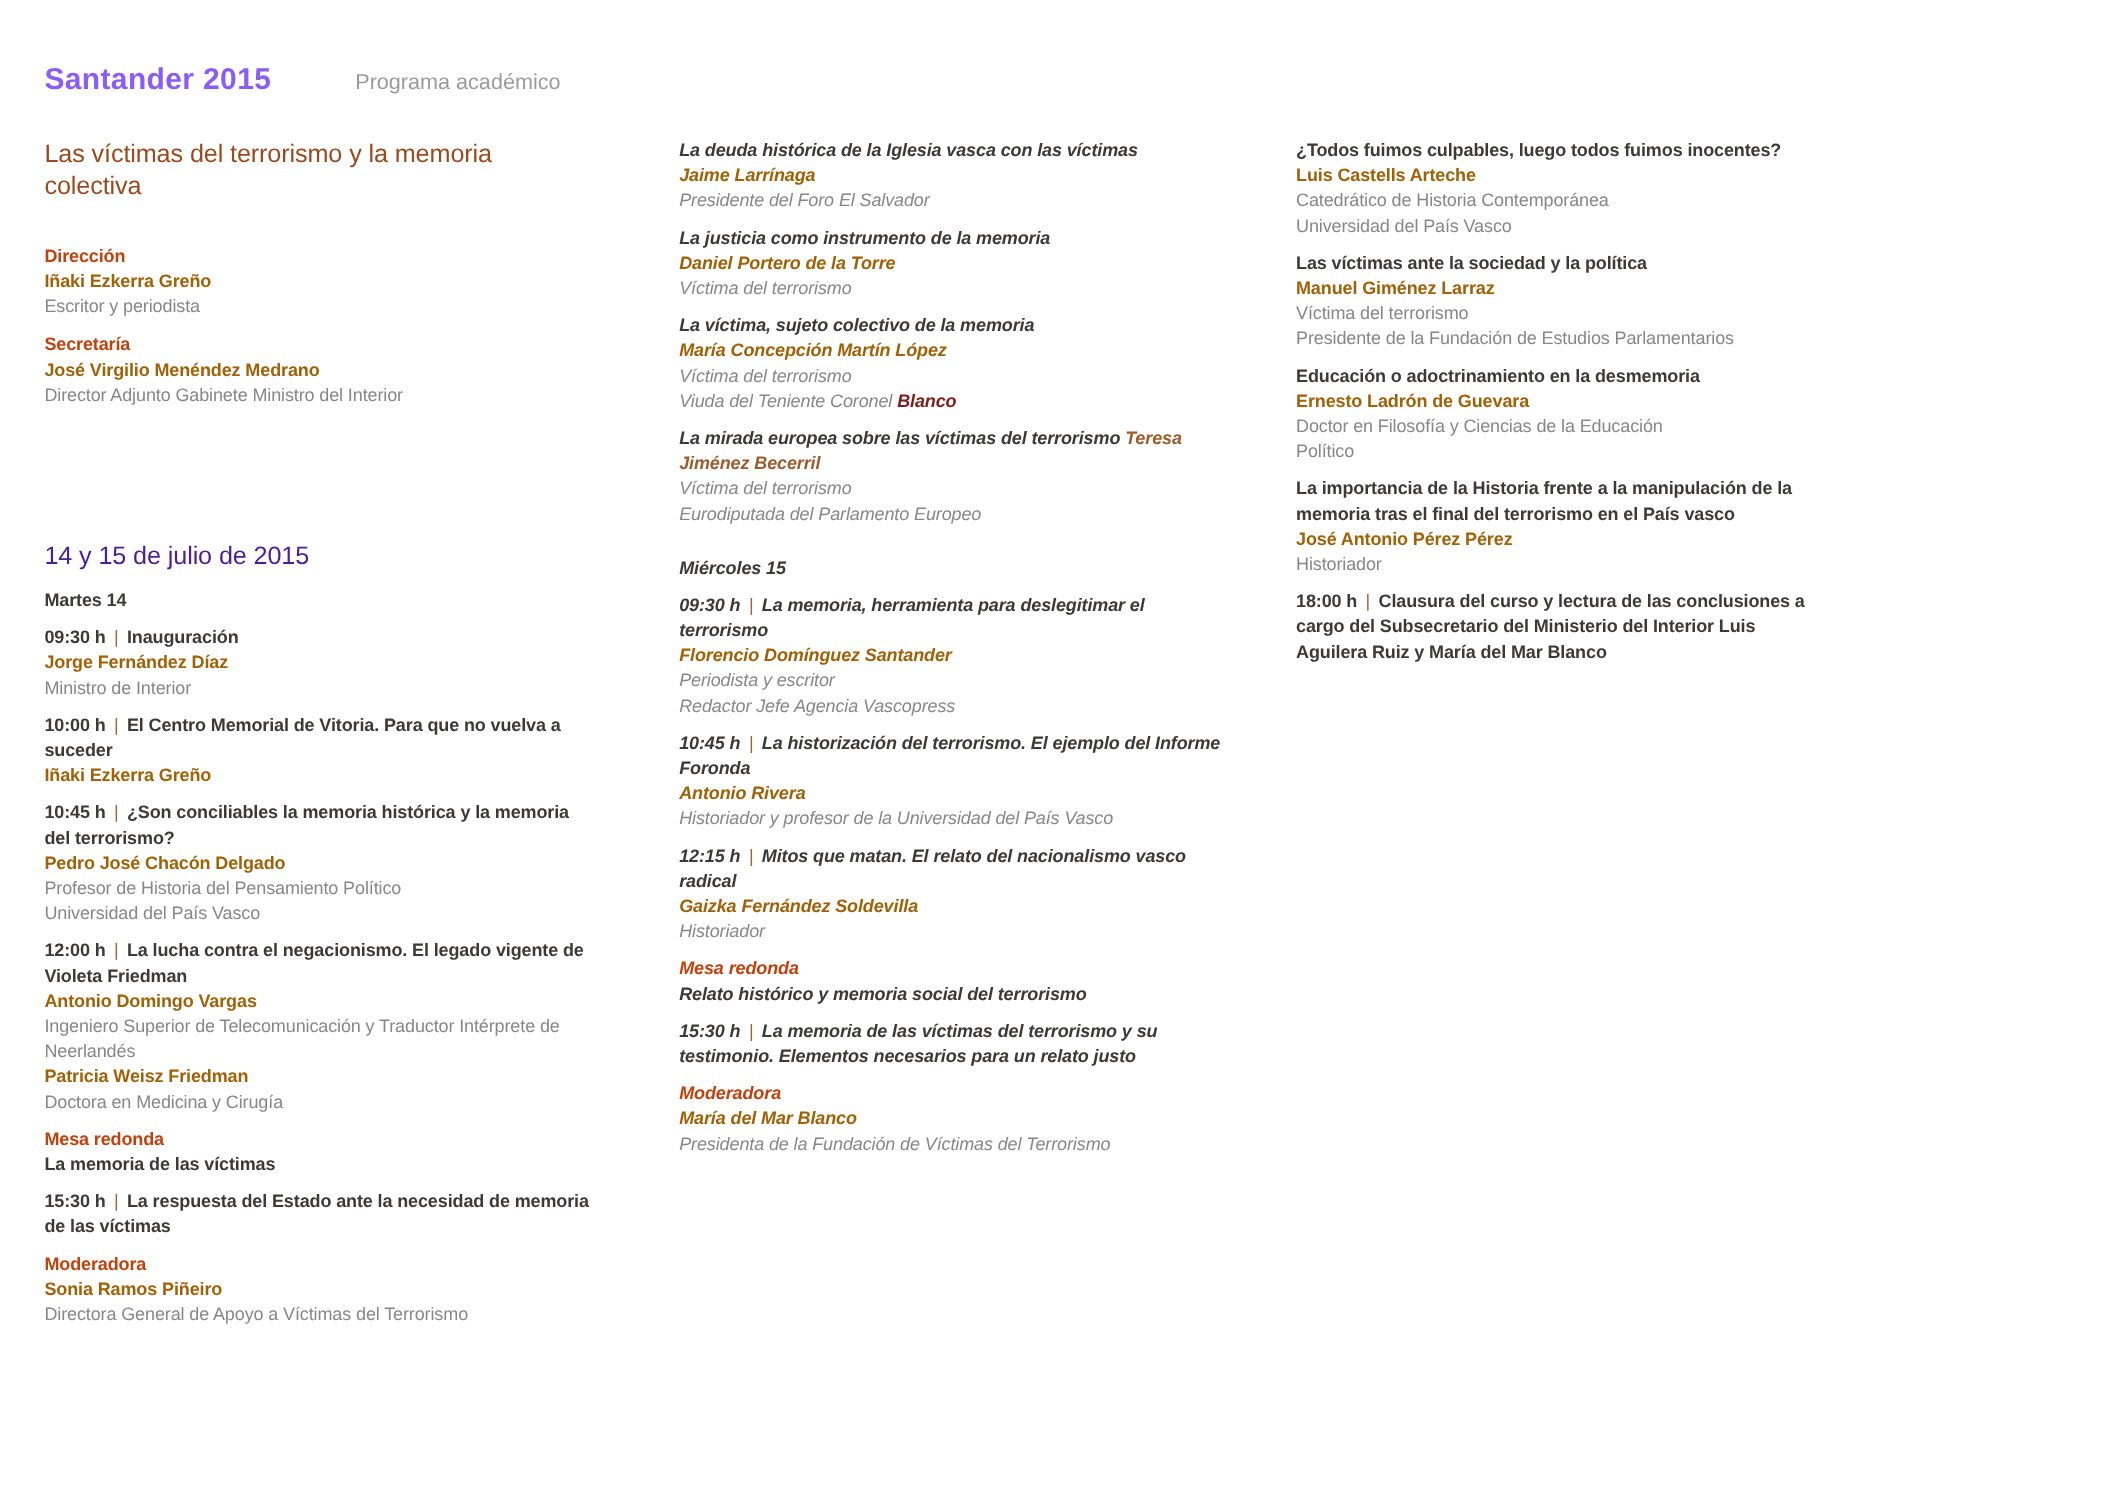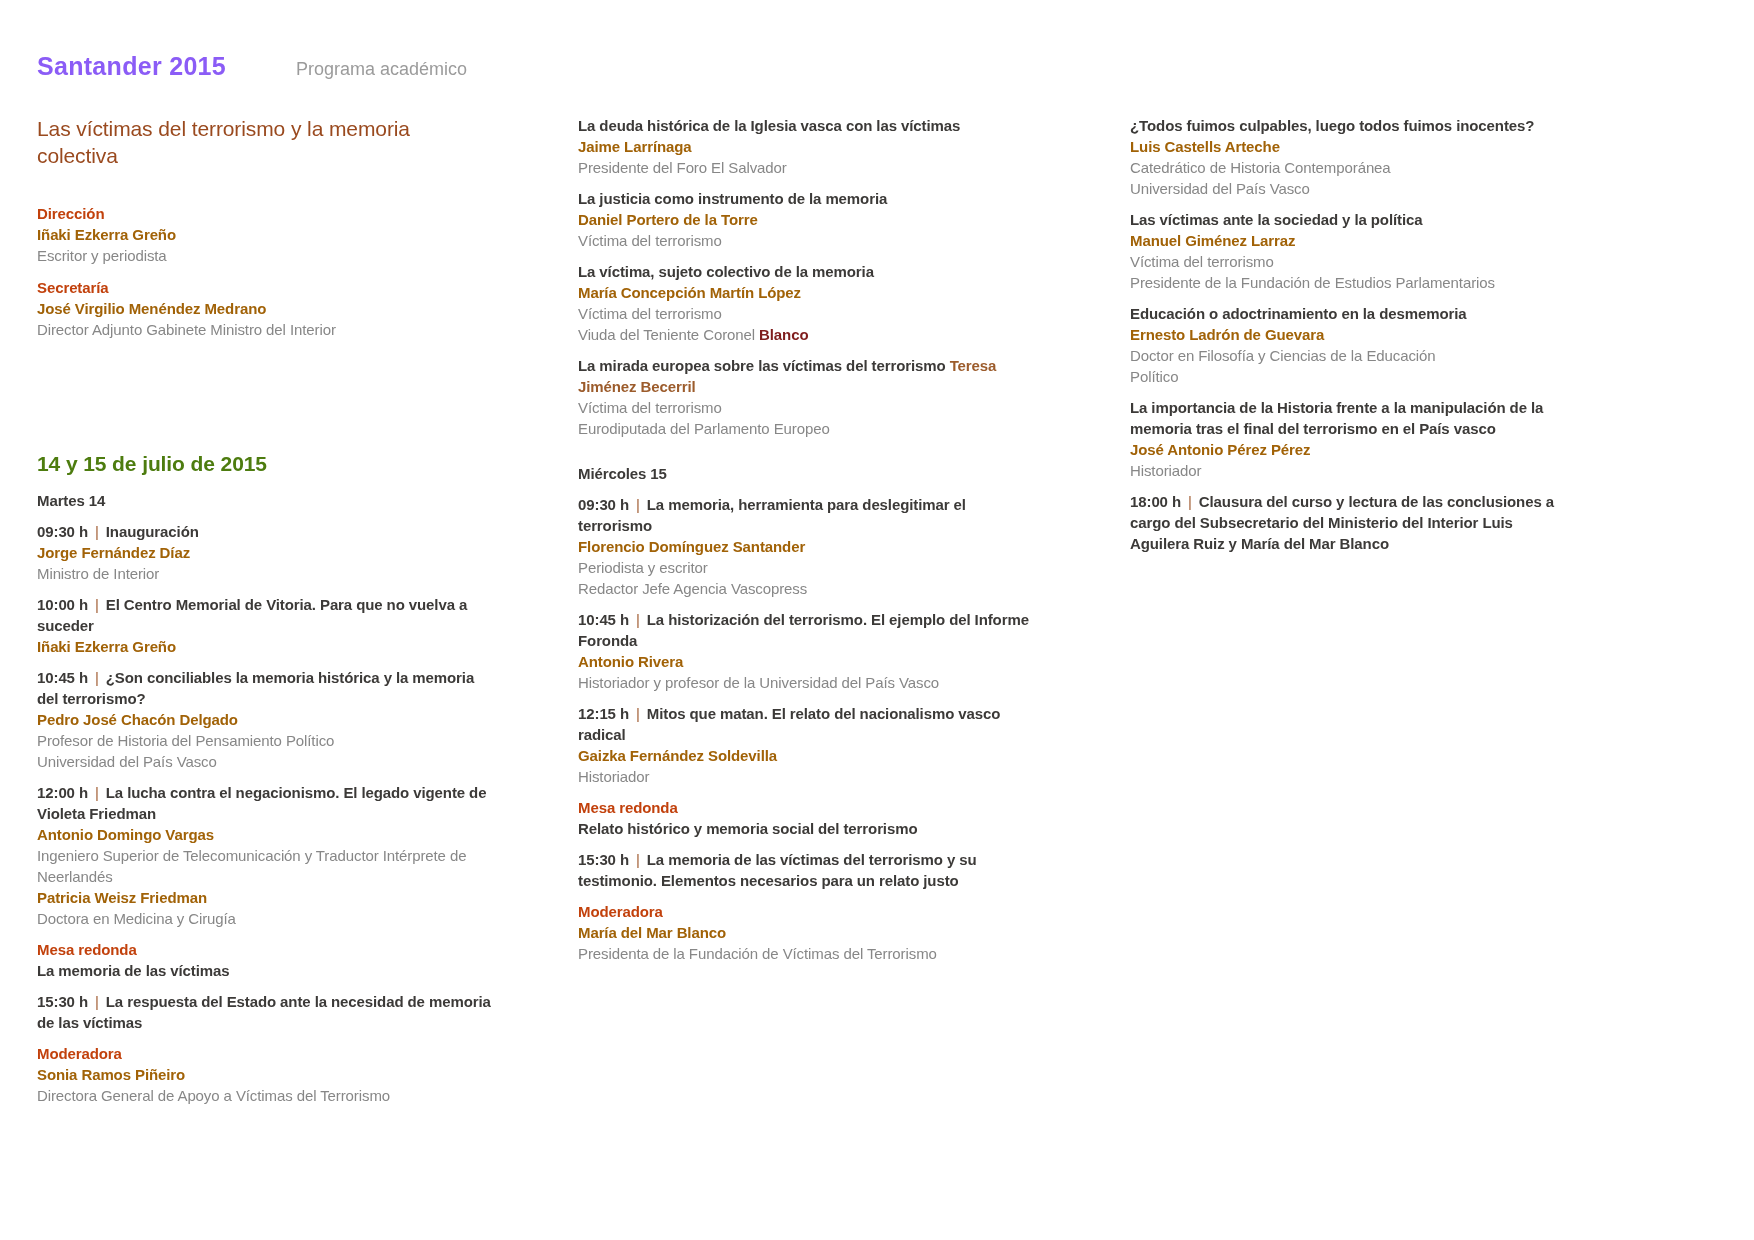--- a/index.html
+++ b/index.html
@@ -8,31 +8,31 @@
     font-family:"Liberation Sans", sans-serif;
     color:#3c3a38;
     -webkit-font-smoothing:antialiased;
   }
   .page { padding:52px 0 0 37px; }
 
   .header { margin-bottom:34px; }
   .brand { font-size:25px; font-weight:bold; color:#8b5cf6; letter-spacing:0.3px; }
   .subtitle { font-size:18px; color:#9b9b9b; margin-left:70px; }
 
-  .columns { display:flex; align-items:flex-start;gap:12px; }
+  .columns { display:flex; align-items:flex-start; }
   .col1 { width:455px; margin-right:74px; }
-  .col2 { width:452px; margin-right:88px; }
+  .col2 { width:452px; margin-right:62px;font-style:italic; }
   .col3 { width:430px; }
 
   h1.course-title {
     font-size:21px; font-weight:normal; color:#9a4a1f;
     line-height:27px; margin:0 0 34px; letter-spacing:-0.1px;
   }
   h2.dates {
-    font-size:21px; font-weight:bold; color:#4d7c0f;
+    font-size:21px; font-weight:normal; color:#4c1d95;
     margin:112px 0 14px; letter-spacing:-0.1px;
   }
   .dates + .blocks .day:first-child { margin-top:0; }
 
   p { margin:0; font-size:15px; line-height:21px; letter-spacing:-0.1px; }
   .label { font-weight:bold; color:#c2410c; }
   .name { color:#a16207; font-weight:bold; }
   .role { color:#878787; }
   .role b { color:#7f1d1d; font-weight:bold; }
 

